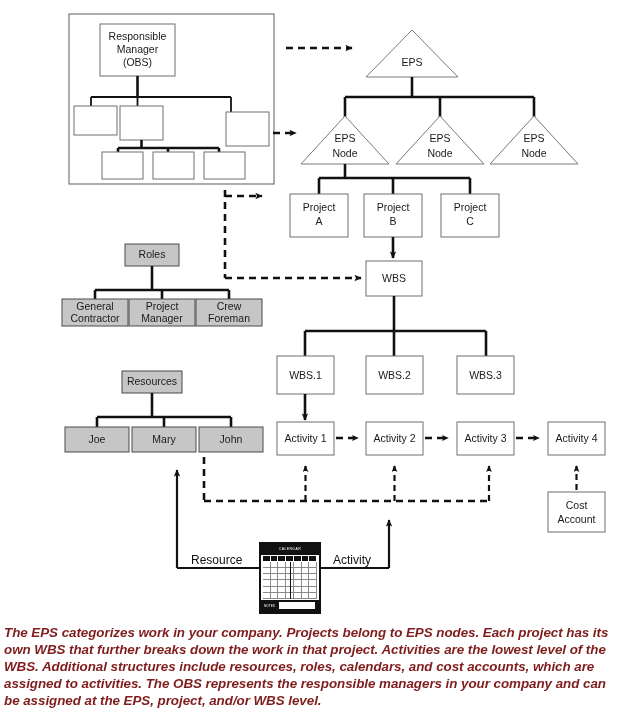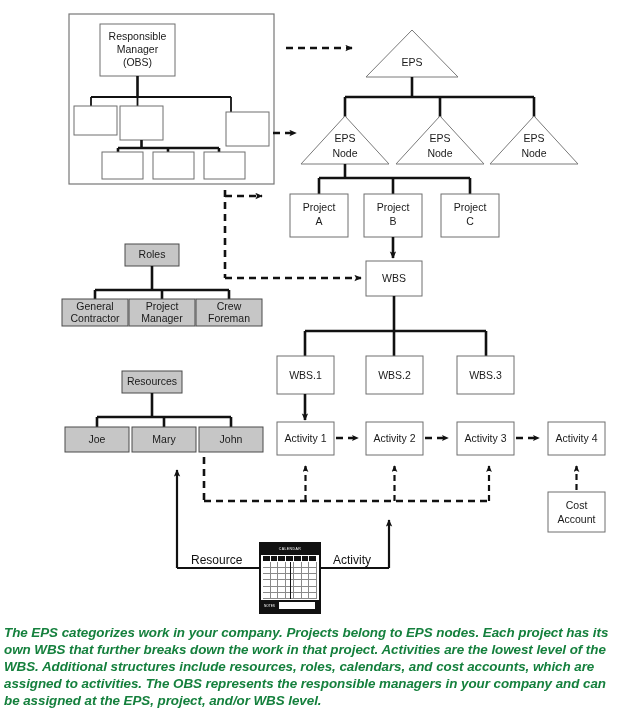--- a/index.html
+++ b/index.html
@@ -37,21 +37,21 @@
   .cal-grid b{border-right:1px solid #8a8a8a;border-bottom:1px solid #8a8a8a;font-weight:normal;}
   .cal-mid{position:absolute;left:2px;right:2px;top:18px;bottom:13px;border-left:1.5px solid #111;width:0;left:50%;}
   .cal-bot{position:absolute;left:0;right:0;bottom:0;height:12px;background:#111;}
   .cal-bar{position:absolute;left:18px;right:4px;bottom:3px;height:5px;background:#fff;border:1px solid #fff;}
   .cal-botlbl{position:absolute;left:3px;bottom:3px;color:#fff;font-size:3.2px;line-height:5px;font-family:"Liberation Sans",sans-serif;}
 
   #caption{
     position:absolute;left:4px;top:617px;width:611px;
     font-family:"Liberation Sans", sans-serif;
     font-style:italic;font-weight:bold;font-size:13.4px;line-height:16.9px;
-    color:#15803d;letter-spacing:-0.05px;
+    color:#7f1d1d;letter-spacing:-0.05px;
   }
 </style>
 </head>
 <body>
 
 <div id="stage">
 
 <svg id="diagram" viewBox="0 0 619 615">
   <defs>
     <marker id="ah" markerWidth="9" markerHeight="9" refX="6.6" refY="3.2" orient="auto" markerUnits="userSpaceOnUse">

